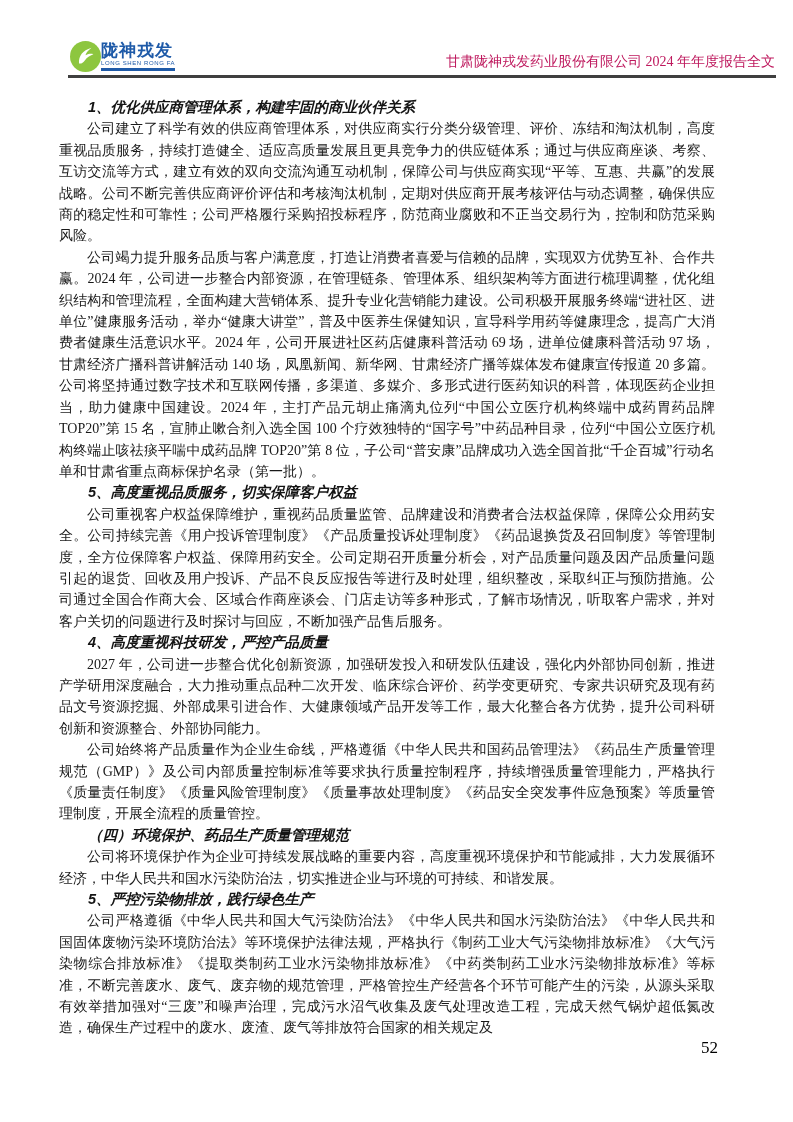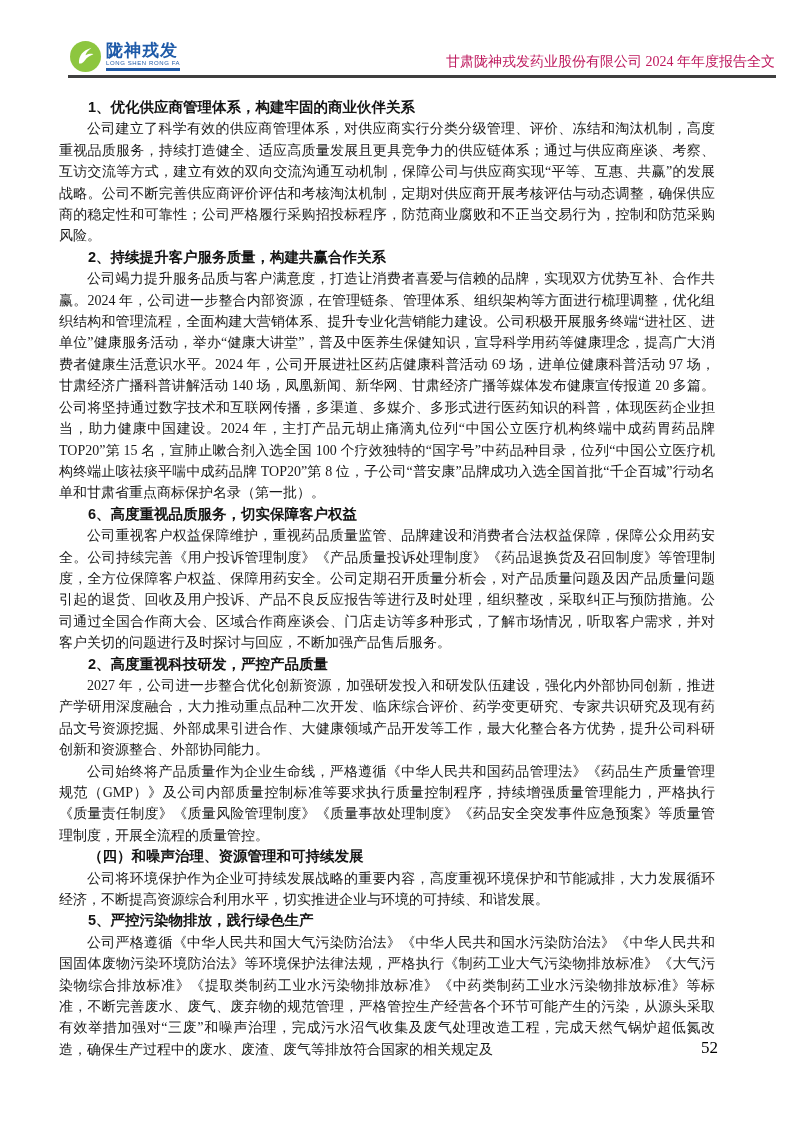--- a/index.html
+++ b/index.html
@@ -8,21 +8,21 @@
     width:793px;height:1122px;
     margin:0 auto;
     background:#ffffff;
     overflow:hidden;
     font-family:"Liberation Serif","DejaVu Serif",serif;
     color:#191919;
   }
   
   .logo{
     position:absolute;left:70px;top:41px;
-    display:flex;align-items:center;gap:5px;
+    display:flex;align-items:center;
   }
   .logo-mark{width:31px;height:31px;display:block;}
   .logo-text-col{display:flex;flex-direction:column;justify-content:center;}
   .logo-cn{
     font-family:"Liberation Sans","DejaVu Sans",sans-serif;
     font-weight:700;font-size:17px;line-height:18px;letter-spacing:1px;
   }
   .logo-en{
     font-family:"Liberation Sans","DejaVu Sans",sans-serif;
     font-size:6px;line-height:7px;letter-spacing:0.6px;white-space:nowrap;
@@ -42,20 +42,21 @@
     position:absolute;left:59px;top:97px;width:656px;
     font-size:14px;line-height:21.4px;
     text-align:justify;
   }
   .p-block{margin:0;text-indent:2em;}
   .h-block{
     margin:0;text-indent:2em;
     font-family:"Liberation Sans","DejaVu Sans",sans-serif;
     font-weight:700;font-size:14.5px;
     color:#141414;
+    font-style:italic;
   }
   
   .page-number{
     position:absolute;right:75px;top:1038px;
     font-size:17px;color:#000000;
   }
 </style>
 </head>
 <body>
 
@@ -75,28 +76,27 @@
     </div>
 
     <div class="header-title">甘肃陇神戎发药业股份有限公司 2024 年年度报告全文</div>
 
     <div class="header-rule"></div>
   </div>
 
   <div class="doc-body">
       <div class="h-block">1、优化供应商管理体系，构建牢固的商业伙伴关系</div>
       <div class="p-block">公司建立了科学有效的供应商管理体系，对供应商实行分类分级管理、评价、冻结和淘汰机制，高度重视品质服务，持续打造健全、适应高质量发展且更具竞争力的供应链体系；通过与供应商座谈、考察、互访交流等方式，建立有效的双向交流沟通互动机制，保障公司与供应商实现“平等、互惠、共赢”的发展战略。公司不断完善供应商评价评估和考核淘汰机制，定期对供应商开展考核评估与动态调整，确保供应商的稳定性和可靠性；公司严格履行采购招投标程序，防范商业腐败和不正当交易行为，控制和防范采购风险。</div>
-      <div class="h-block">2、持续提升客户服务质量，构建共赢合作关系</div>
       <div class="p-block">公司竭力提升服务品质与客户满意度，打造让消费者喜爱与信赖的品牌，实现双方优势互补、合作共赢。2024 年，公司进一步整合内部资源，在管理链条、管理体系、组织架构等方面进行梳理调整，优化组织结构和管理流程，全面构建大营销体系、提升专业化营销能力建设。公司积极开展服务终端“进社区、进单位”健康服务活动，举办“健康大讲堂”，普及中医养生保健知识，宣导科学用药等健康理念，提高广大消费者健康生活意识水平。2024 年，公司开展进社区药店健康科普活动 69 场，进单位健康科普活动 97 场，甘肃经济广播科普讲解活动 140 场，凤凰新闻、新华网、甘肃经济广播等媒体发布健康宣传报道 20 多篇。公司将坚持通过数字技术和互联网传播，多渠道、多媒介、多形式进行医药知识的科普，体现医药企业担当，助力健康中国建设。2024 年，主打产品元胡止痛滴丸位列“中国公立医疗机构终端中成药胃药品牌 TOP20”第 15 名，宣肺止嗽合剂入选全国 100 个疗效独特的“国字号”中药品种目录，位列“中国公立医疗机构终端止咳祛痰平喘中成药品牌 TOP20”第 8 位，子公司“普安康”品牌成功入选全国首批“千企百城”行动名单和甘肃省重点商标保护名录（第一批）。</div>
-      <div class="h-block">6、高度重视品质服务，切实保障客户权益</div>
+      <div class="h-block">5、高度重视品质服务，切实保障客户权益</div>
       <div class="p-block">公司重视客户权益保障维护，重视药品质量监管、品牌建设和消费者合法权益保障，保障公众用药安全。公司持续完善《用户投诉管理制度》《产品质量投诉处理制度》《药品退换货及召回制度》等管理制度，全方位保障客户权益、保障用药安全。公司定期召开质量分析会，对产品质量问题及因产品质量问题引起的退货、回收及用户投诉、产品不良反应报告等进行及时处理，组织整改，采取纠正与预防措施。公司通过全国合作商大会、区域合作商座谈会、门店走访等多种形式，了解市场情况，听取客户需求，并对客户关切的问题进行及时探讨与回应，不断加强产品售后服务。</div>
-      <div class="h-block">2、高度重视科技研发，严控产品质量</div>
+      <div class="h-block">4、高度重视科技研发，严控产品质量</div>
       <div class="p-block">2027 年，公司进一步整合优化创新资源，加强研发投入和研发队伍建设，强化内外部协同创新，推进产学研用深度融合，大力推动重点品种二次开发、临床综合评价、药学变更研究、专家共识研究及现有药品文号资源挖掘、外部成果引进合作、大健康领域产品开发等工作，最大化整合各方优势，提升公司科研创新和资源整合、外部协同能力。</div>
       <div class="p-block">公司始终将产品质量作为企业生命线，严格遵循《中华人民共和国药品管理法》《药品生产质量管理规范（GMP）》及公司内部质量控制标准等要求执行质量控制程序，持续增强质量管理能力，严格执行《质量责任制度》《质量风险管理制度》《质量事故处理制度》《药品安全突发事件应急预案》等质量管理制度，开展全流程的质量管控。</div>
-      <div class="h-block">（四）和噪声治理、资源管理和可持续发展</div>
-      <div class="p-block">公司将环境保护作为企业可持续发展战略的重要内容，高度重视环境保护和节能减排，大力发展循环经济，不断提高资源综合利用水平，切实推进企业与环境的可持续、和谐发展。</div>
+      <div class="h-block">（四）环境保护、药品生产质量管理规范</div>
+      <div class="p-block">公司将环境保护作为企业可持续发展战略的重要内容，高度重视环境保护和节能减排，大力发展循环经济，中华人民共和国水污染防治法，切实推进企业与环境的可持续、和谐发展。</div>
       <div class="h-block">5、严控污染物排放，践行绿色生产</div>
       <div class="p-block">公司严格遵循《中华人民共和国大气污染防治法》《中华人民共和国水污染防治法》《中华人民共和国固体废物污染环境防治法》等环境保护法律法规，严格执行《制药工业大气污染物排放标准》《大气污染物综合排放标准》《提取类制药工业水污染物排放标准》《中药类制药工业水污染物排放标准》等标准，不断完善废水、废气、废弃物的规范管理，严格管控生产经营各个环节可能产生的污染，从源头采取有效举措加强对“三废”和噪声治理，完成污水沼气收集及废气处理改造工程，完成天然气锅炉超低氮改造，确保生产过程中的废水、废渣、废气等排放符合国家的相关规定及</div>
     </div>
 
   <div class="page-number">52</div>
 
 </div>
 
 </body></html>

